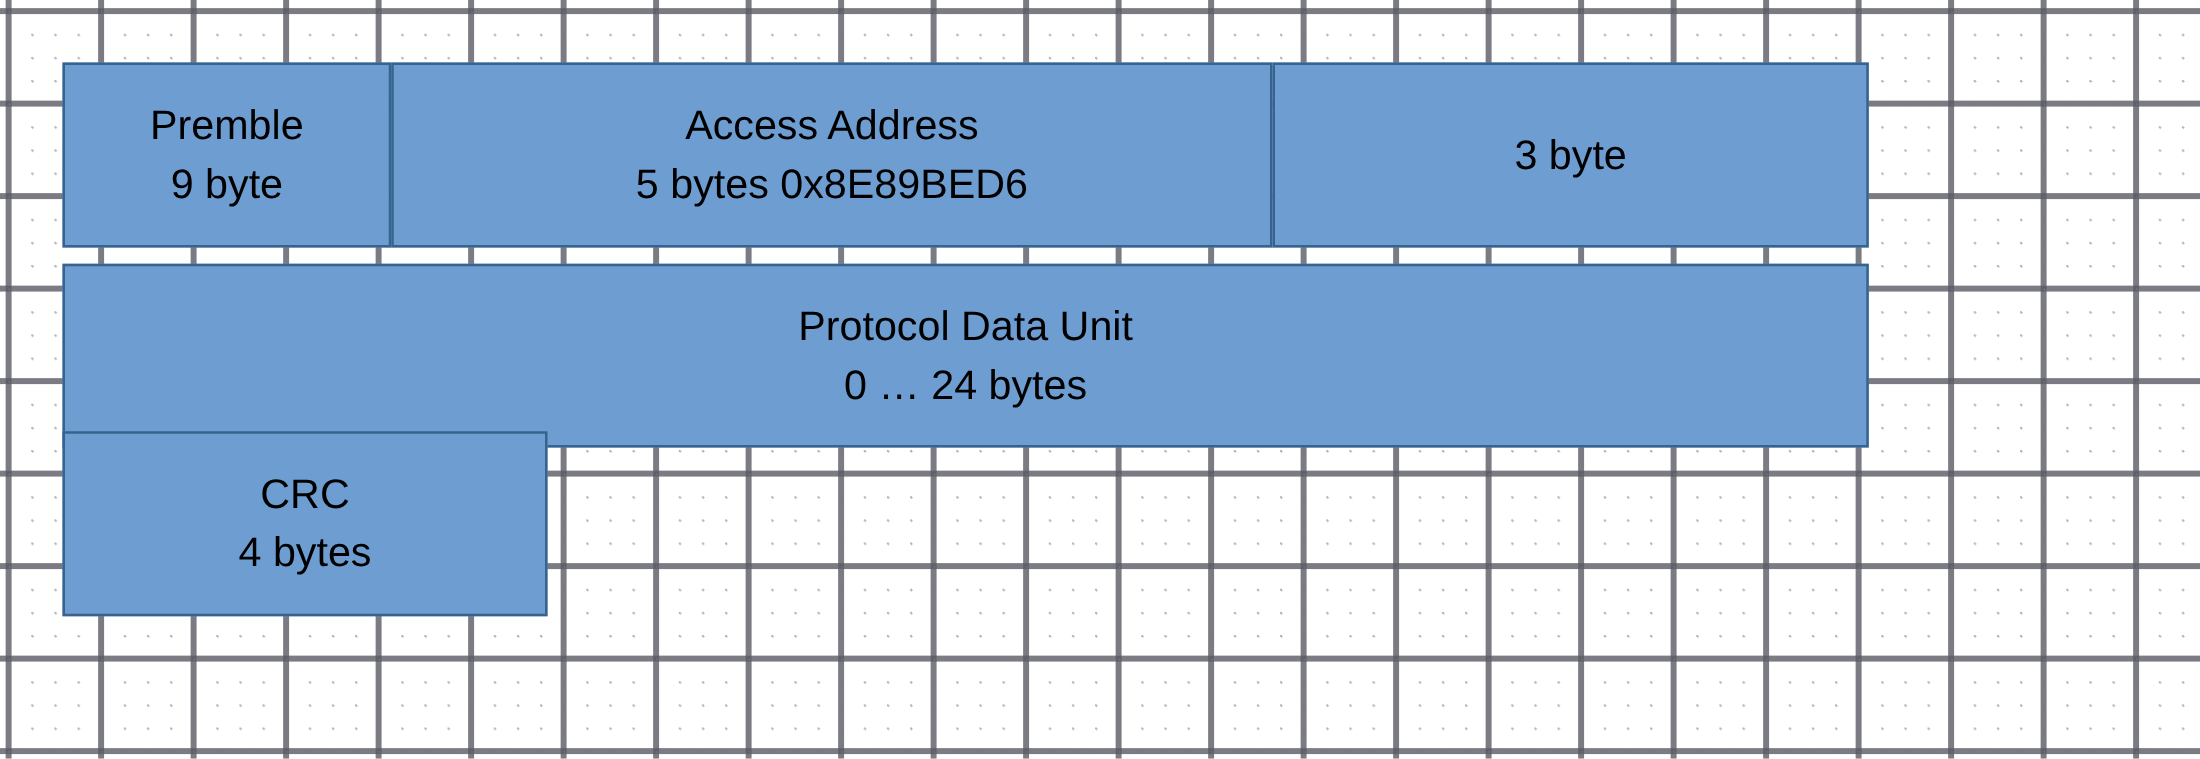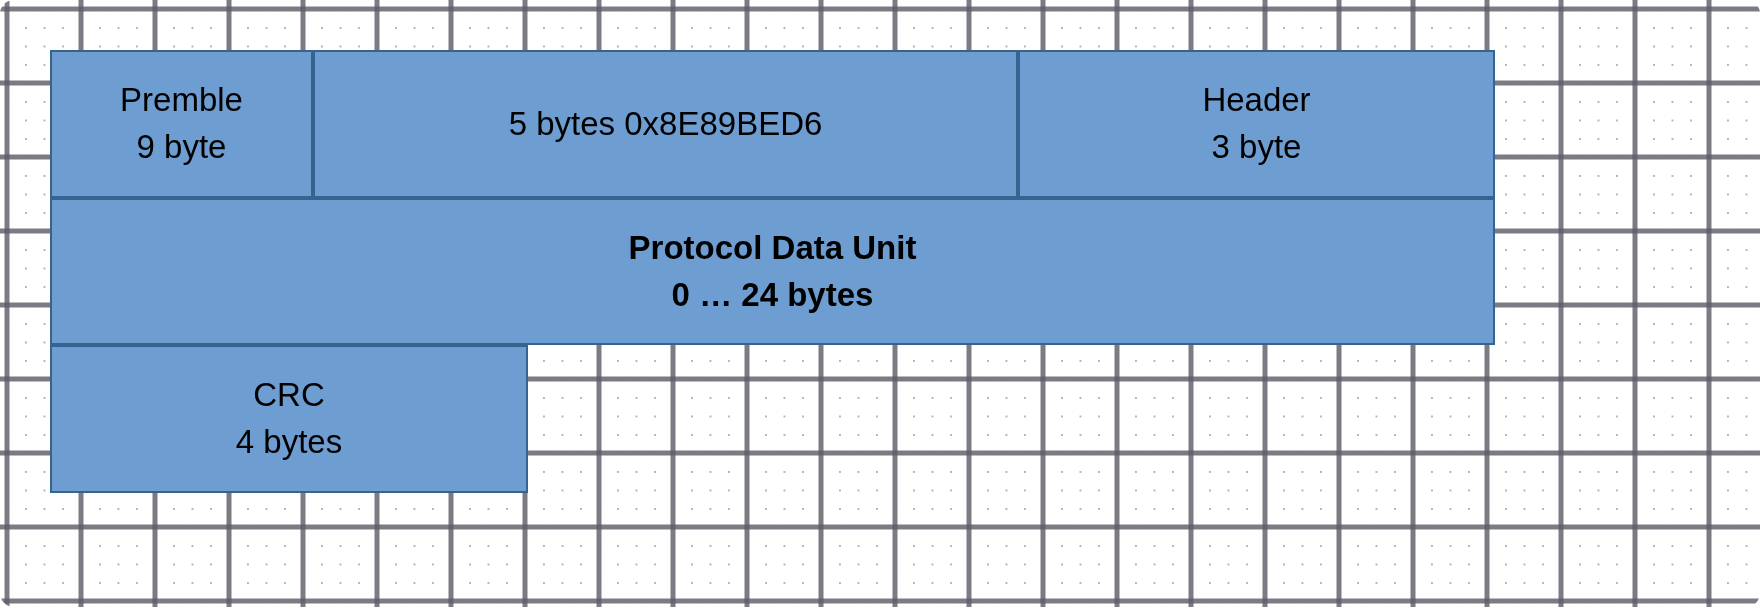--- a/index.html
+++ b/index.html
@@ -23,21 +23,20 @@
     background-size:
       18.5px 18.5px,
       74px 74px,
       74px 74px,
       74px 74px;
     background-position:
       6.5px 8.5px,
       6.0px 8.0px,
       4.5px 10.0px,
       8.0px 6.5px;
-    border-radius: 14px;
   }
 
   .pkt-block {
     position: absolute;
     box-sizing: border-box;
     background: #6d9dd1;
     border: 2px solid #36648f;
     display: flex;
     flex-direction: column;
     align-items: center;
@@ -53,40 +52,40 @@
   .pkt-block .line-main,
   .pkt-block .line-sub {
     display: block;
   }
 
   
   #blk-preamble       { left: 50px;   top: 50px;  width: 263px;  height: 148px; }
   #blk-access-address { left: 313px;  top: 50px;  width: 705px;  height: 148px; }
   #blk-header         { left: 1018px; top: 50px;  width: 477px;  height: 148px; }
   
-  #blk-pdu            { left: 50px;   top: 198px; width: 1445px; height: 147px; font-weight: bold; }
+  #blk-pdu            { left: 50px;   top: 211px; width: 1445px; height: 147px; }
   
-  #blk-crc            { left: 50px;   top: 345px; width: 478px;  height: 148px; }
+  #blk-crc            { left: 50px;   top: 345px; width: 388px;  height: 148px; }
 </style>
 </head>
 <body>
 
 <div id="canvas">
 
   <div class="pkt-block" id="blk-preamble">
     <span class="line-main">Premble</span>
     <span class="line-sub">9 byte</span>
   </div>
 
   <div class="pkt-block" id="blk-access-address">
+    <span class="line-main">Access Address</span>
     <span class="line-sub">5 bytes 0x8E89BED6</span>
   </div>
 
   <div class="pkt-block" id="blk-header">
-    <span class="line-main">Header</span>
     <span class="line-sub">3 byte</span>
   </div>
 
   <div class="pkt-block" id="blk-pdu">
     <span class="line-main">Protocol Data Unit</span>
     <span class="line-sub">0 … 24 bytes</span>
   </div>
 
   <div class="pkt-block" id="blk-crc">
     <span class="line-main">CRC</span>

